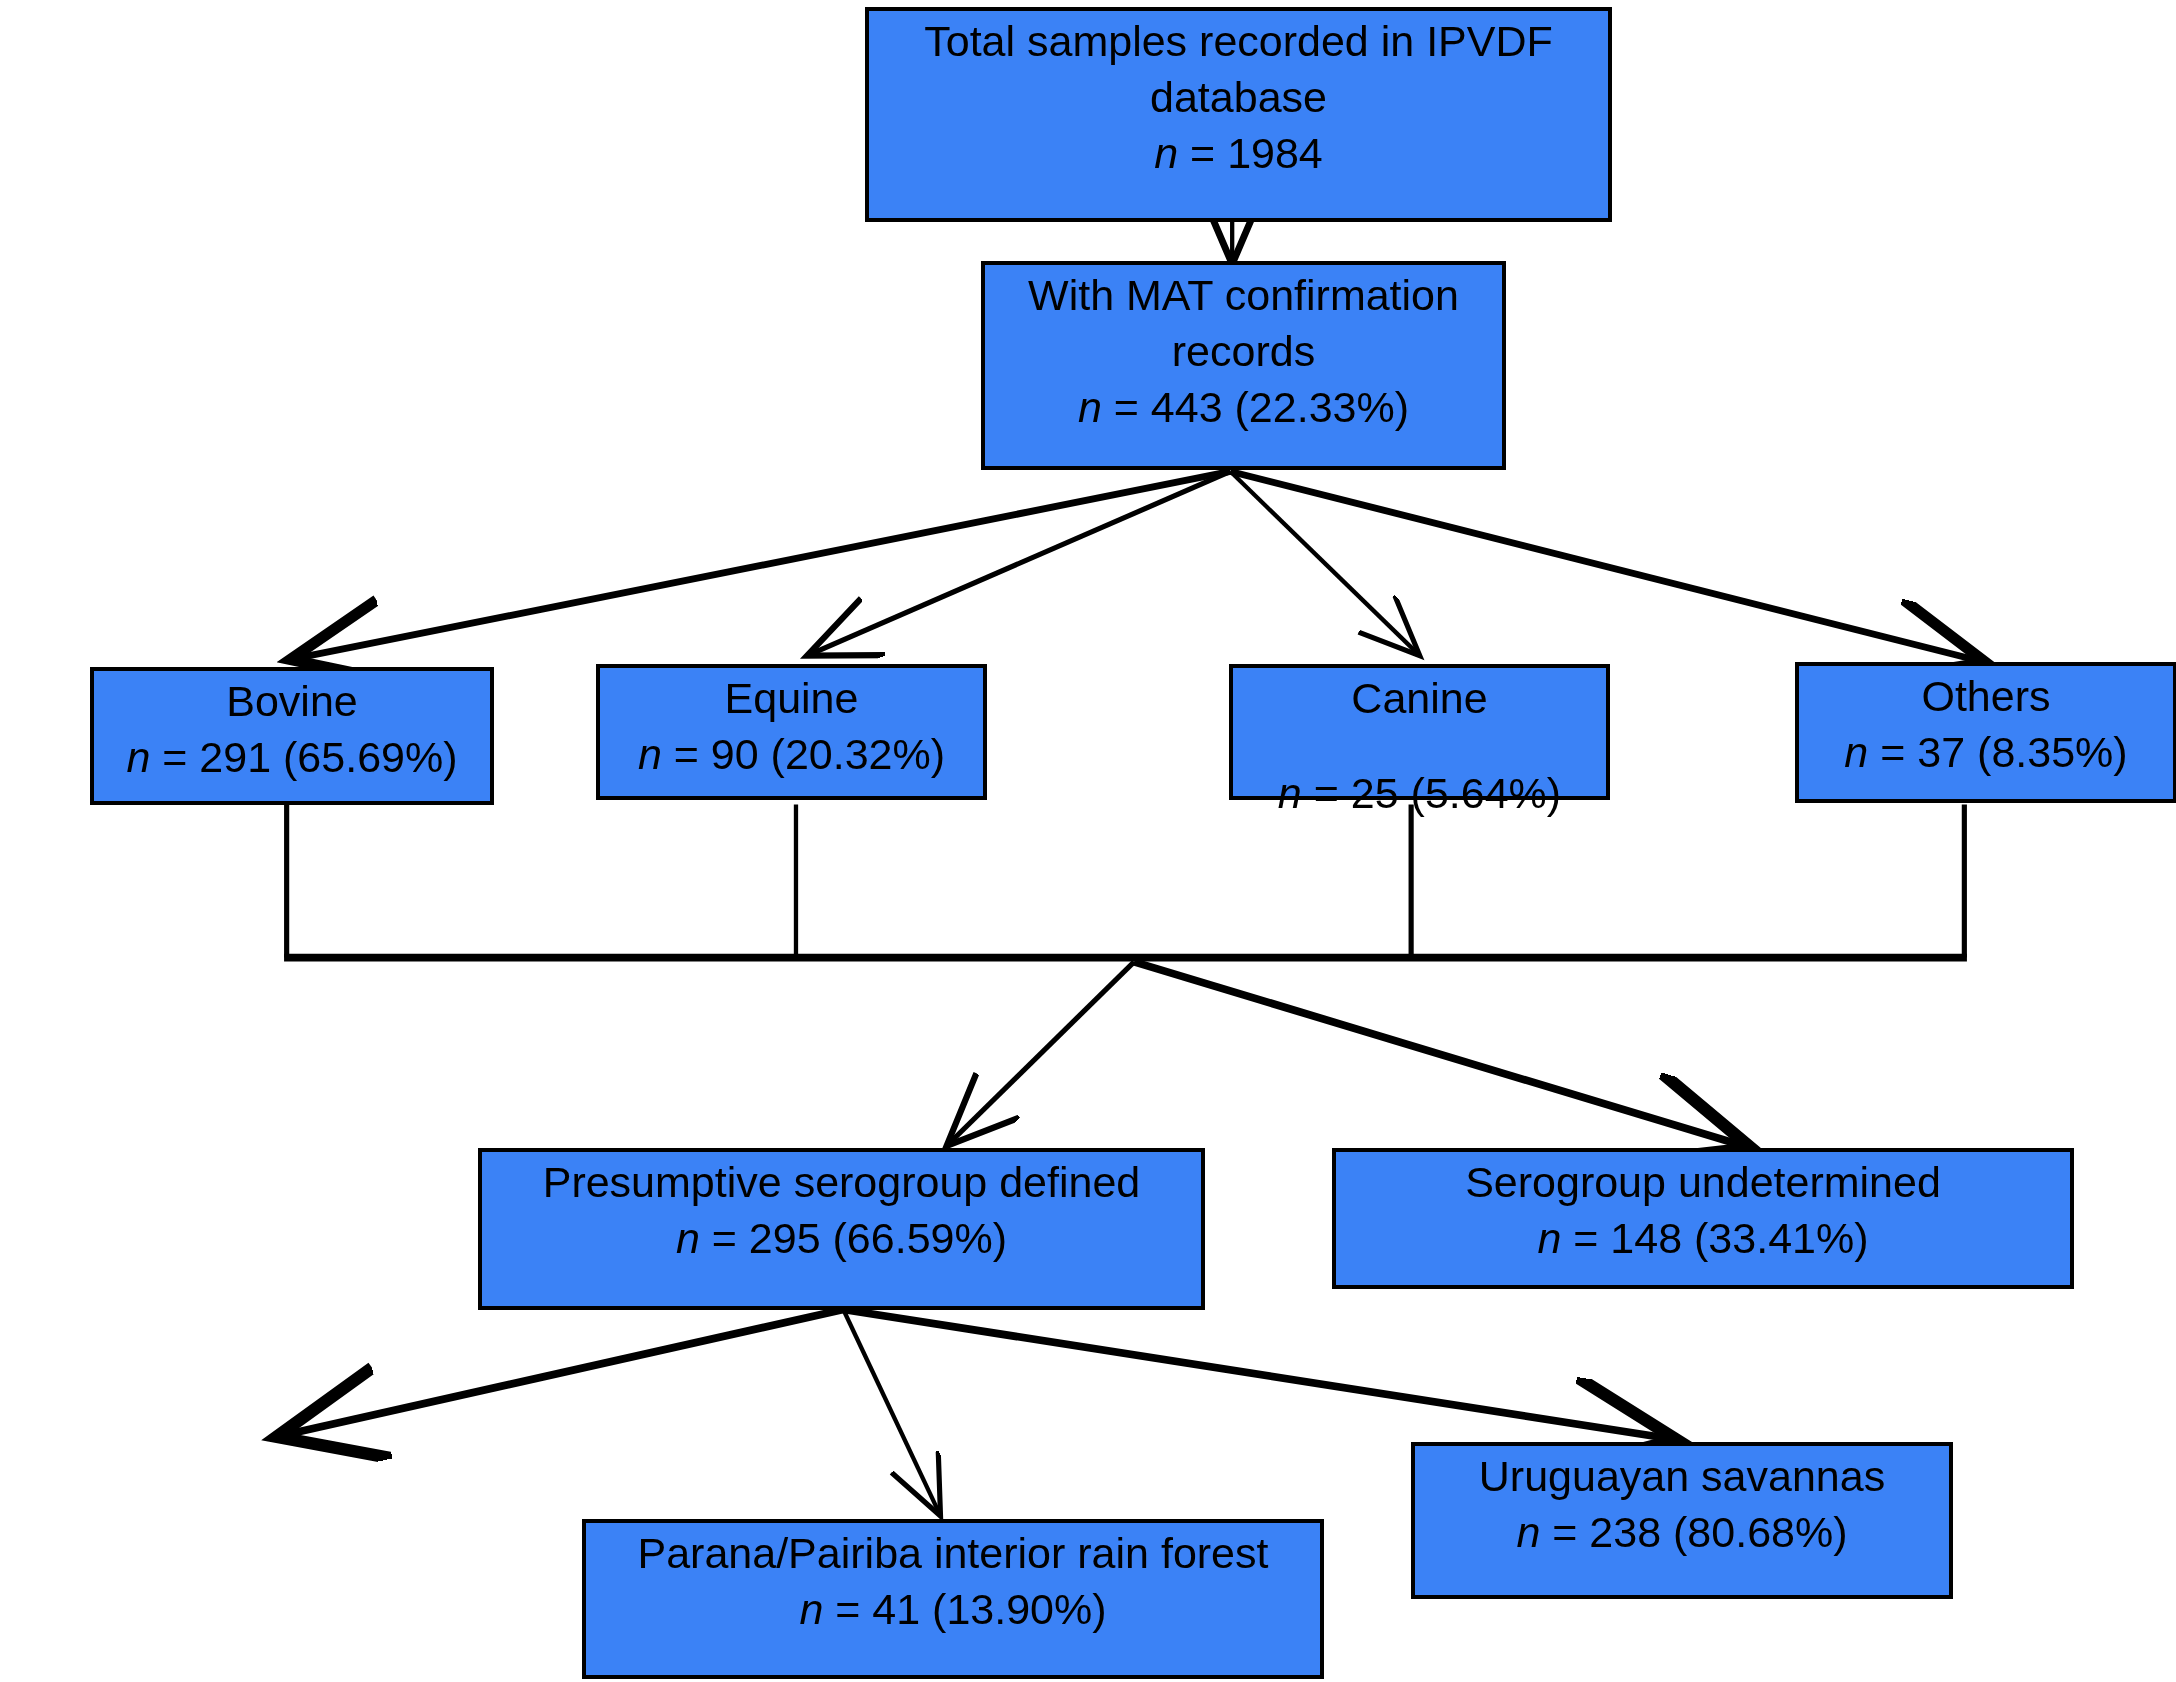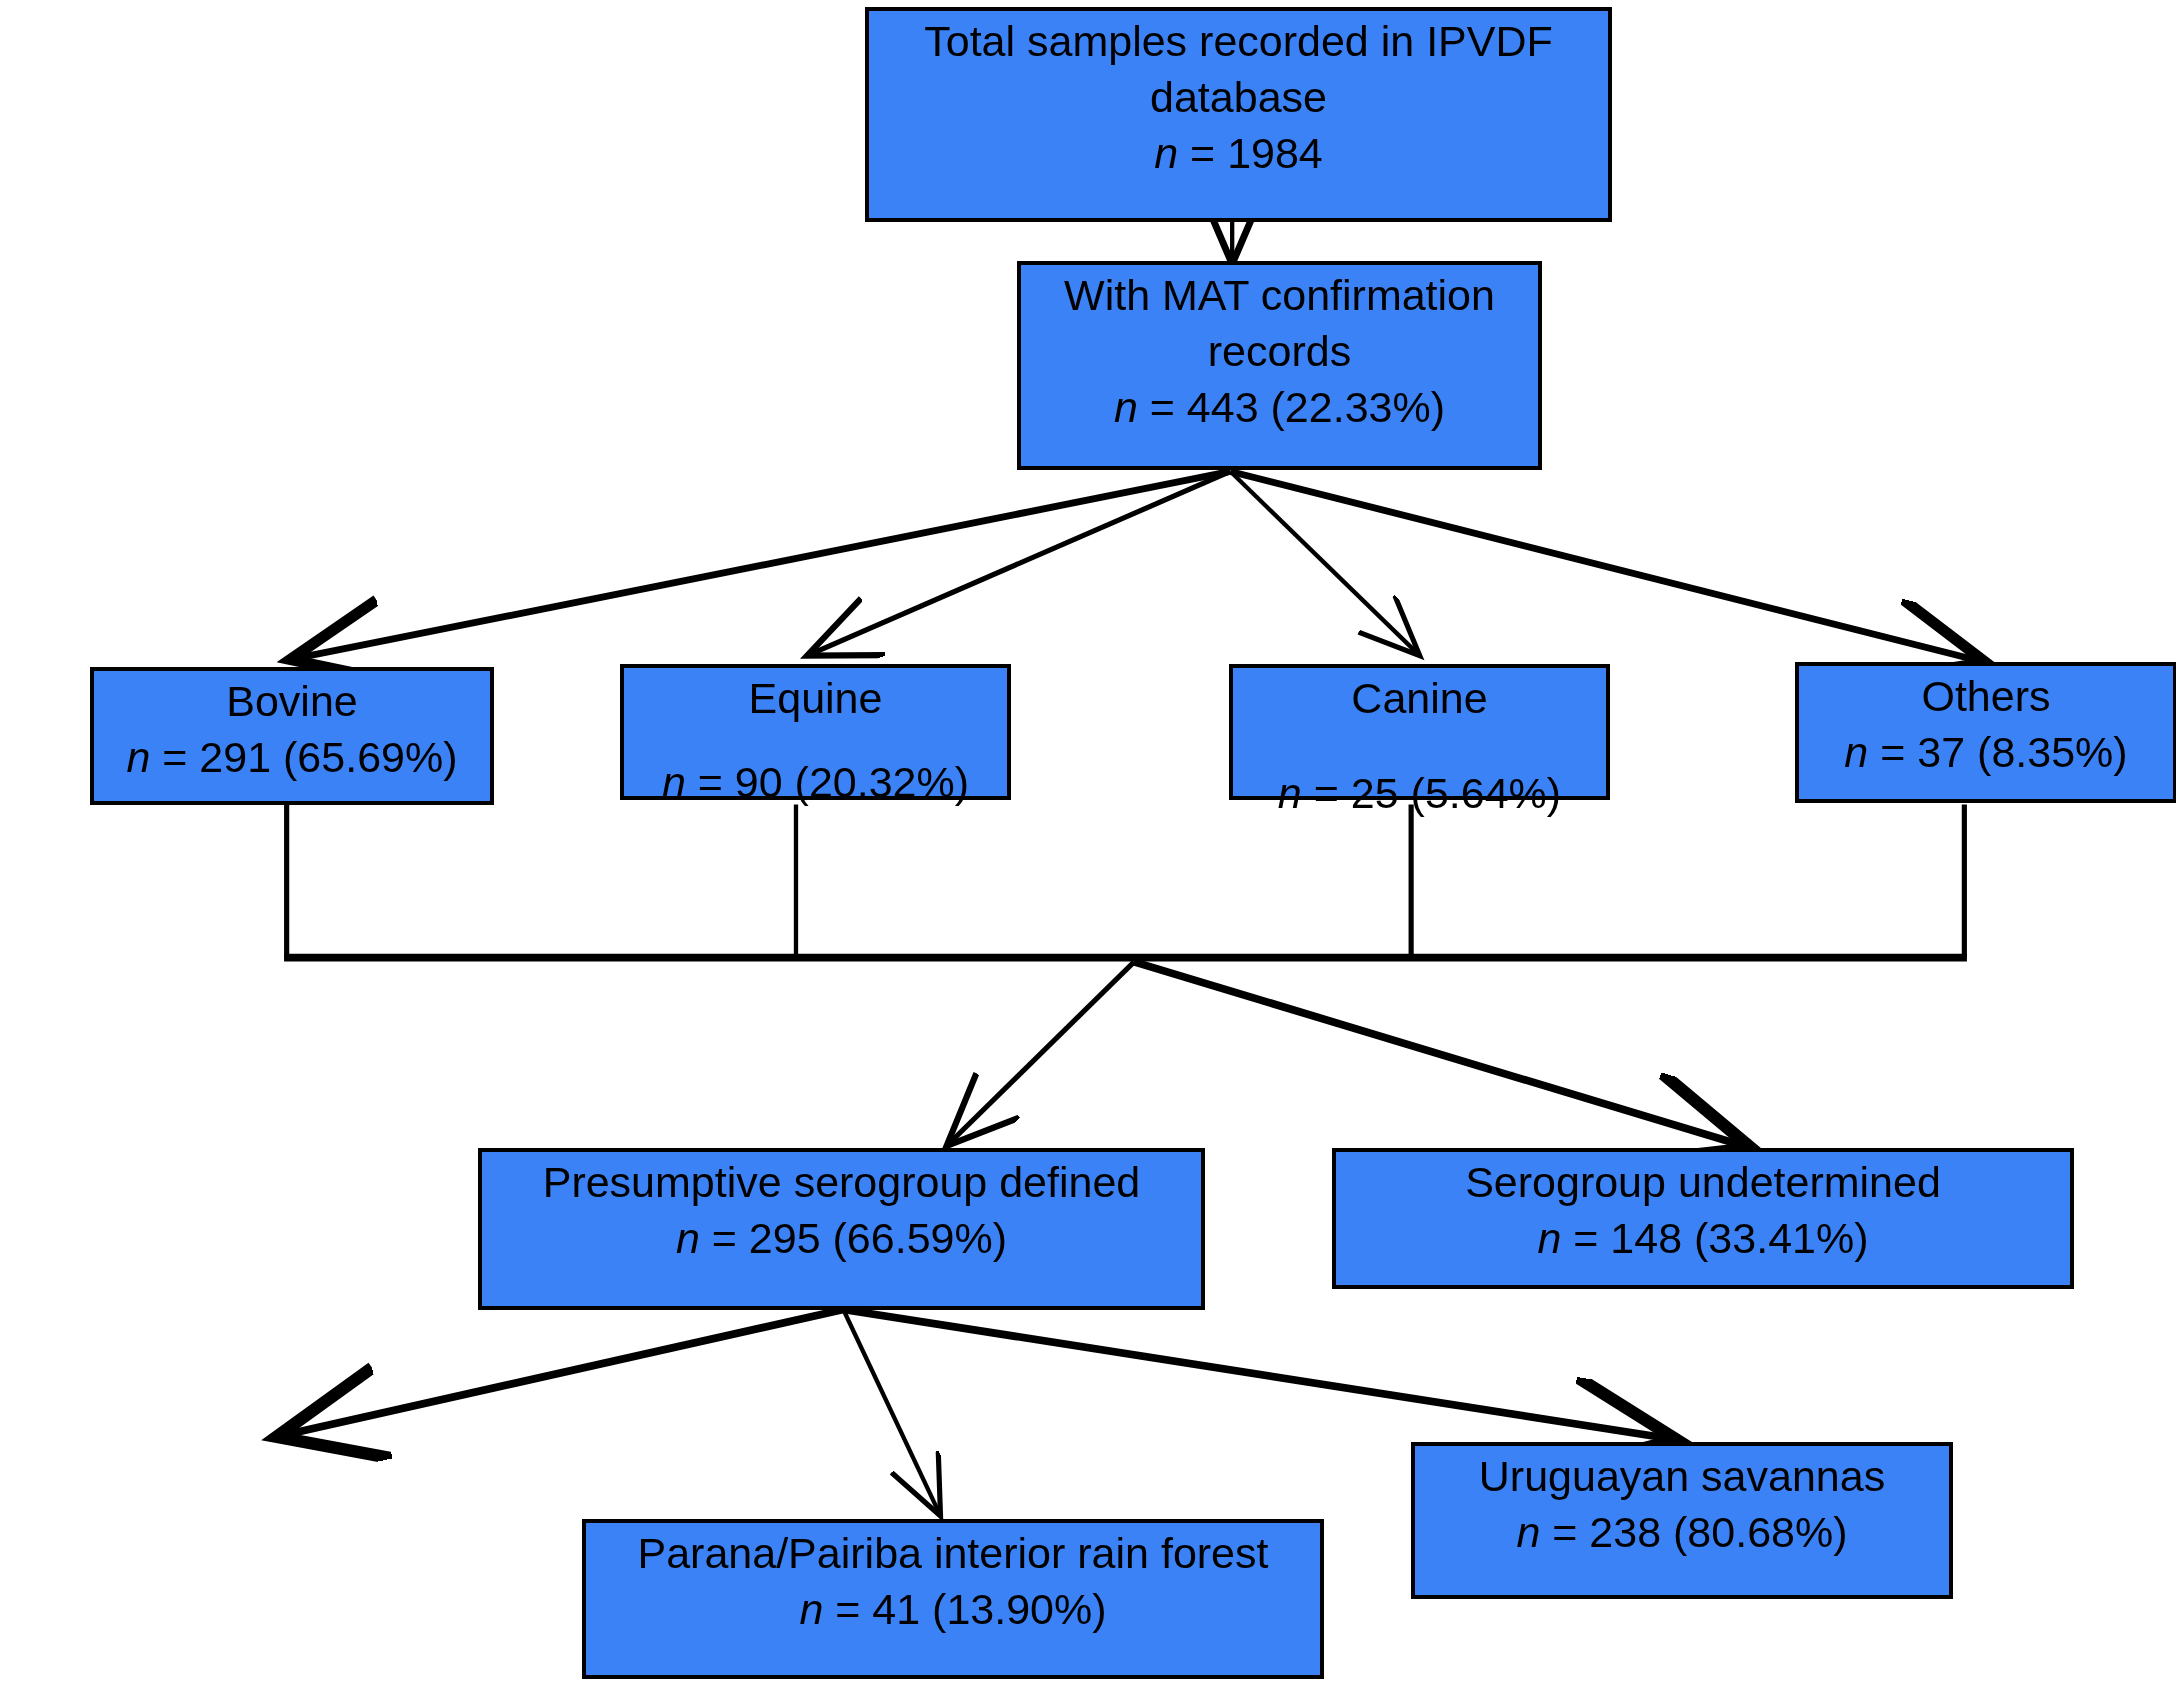--- a/index.html
+++ b/index.html
@@ -81,32 +81,32 @@
     <line x1="980" y1="1522" x2="1093" y2="1762" stroke="#000" stroke-width="5" marker-end="url(#ahThin)"></line>
     <line x1="980" y1="1522" x2="1940" y2="1672" stroke="#000" stroke-width="9" marker-end="url(#ah)"></line>
   </svg>
 
   <div class="node" style="left:865px; top:6.9px; width:747px; height:215px;">
     <div class="line">Total samples recorded in IPVDF</div>
     <div class="line">database</div>
     <div class="line stat"><em>n</em> = 1984</div>
   </div>
 
-  <div class="node" style="left:981px; top:261px; width:525px; height:209px;margin-left:36px;">
+  <div class="node" style="left:981px; top:261px; width:525px; height:209px;">
     <div class="line">With MAT confirmation</div>
     <div class="line">records</div>
     <div class="line stat"><em>n</em> = 443 (22.33%)</div>
   </div>
 
   <div class="node" style="left:90px; top:667px; width:404px; height:138px;">
     <div class="line">Bovine</div>
     <div class="line stat"><em>n</em> = 291 (65.69%)</div>
   </div>
 
-  <div class="node" style="left:620px; top:664px; width:391px; height:136px;gap:28px;">
+  <div class="node" style="left:596px; top:664px; width:391px; height:136px;">
     <div class="line">Equine</div>
     <div class="line stat"><em>n</em> = 90 (20.32%)</div>
   </div>
 
   <div class="node" style="left:1229px; top:664px; width:381px; height:136px;gap:39px;">
     <div class="line">Canine</div>
     <div class="line stat"><em>n</em> = 25 (5.64%)</div>
   </div>
 
   <div class="node" style="left:1795px; top:662px; width:382px; height:141px;">

